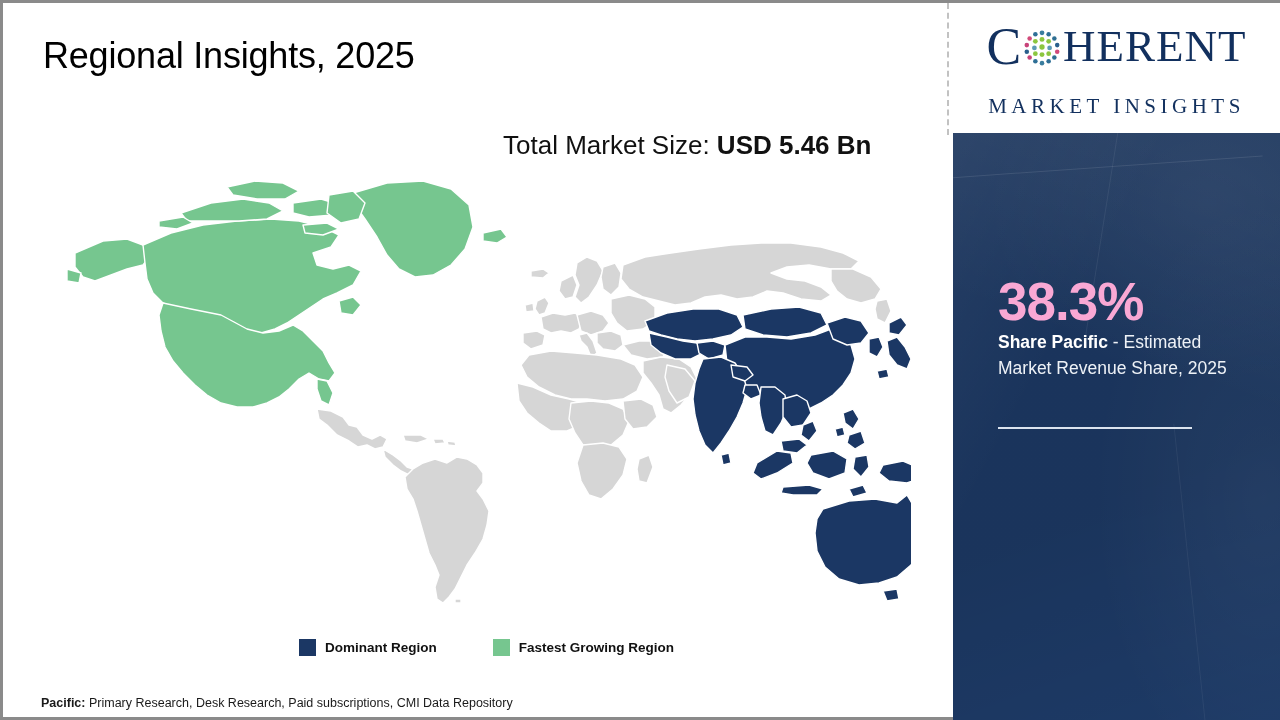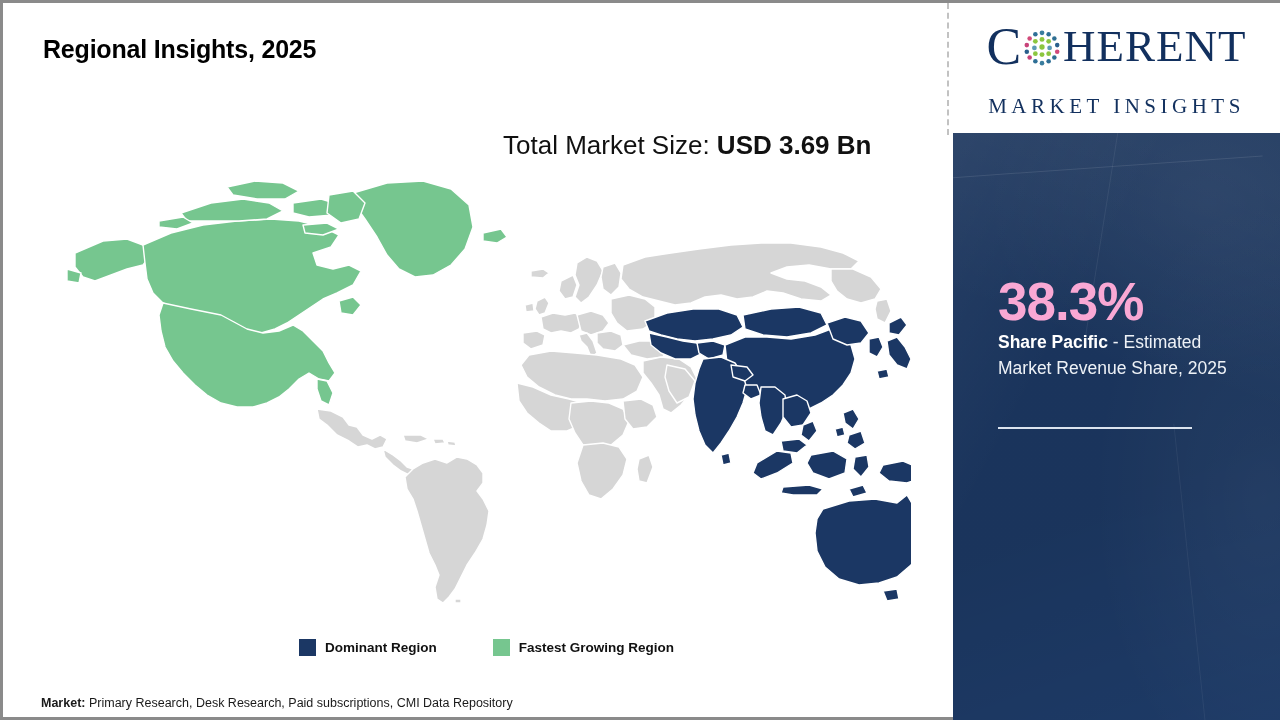--- a/index.html
+++ b/index.html
@@ -13,21 +13,21 @@
     position:relative;width:1280px;height:720px;
     background:#ffffff;
     box-sizing:border-box;
     border-left:3px solid #8a8a8a;
     border-top:3px solid #8a8a8a;
     border-bottom:3px solid #8a8a8a;
   }
   
   #title{
     position:absolute;left:40px;top:32px;
-    font-size:25px;font-weight:bold;color:#000000;
+    font-size:36px;font-weight:normal;color:#000000;
     letter-spacing:-0.2px;
   }
   
   #market-size{
     position:absolute;left:500px;top:124px;width:400px;
     font-size:26px;color:#111111;line-height:1.42;
   }
   #market-size .bold{font-weight:bold;}
   
   #map-wrap{
@@ -124,21 +124,21 @@
   }
 </style>
 </head>
 <body>
 
 <div id="page">
 
   <div id="title">Regional Insights, 2025</div>
 
   <div id="market-size">
-    <span>Total Market Size: </span><span class="bold">USD 3.69 Bn</span>
+    <span>Total Market Size: </span><span class="bold">USD 5.46 Bn</span>
   </div>
 
   <div id="map-wrap">
     <svg viewBox="0 0 880 440" xmlns="http://www.w3.org/2000/svg">
       <g stroke="#ffffff" stroke-width="1.4" stroke-linejoin="round">
 
         <g fill="#d6d6d6">
 
           <path d="M286 236 L300 238 L312 244 L318 252 L326 254 L332 262 L341 266 L349 262 L356 266 L352 274 L344 276 L336 272 L327 274 L318 268 L306 262 L296 252 L288 246 Z"></path>
 
@@ -291,21 +291,21 @@
       <span class="legend-swatch" style="background:#1b3764"></span>
       <span class="legend-label">Dominant Region</span>
     </div>
     <div class="legend-item">
       <span class="legend-swatch" style="background:#76c68f"></span>
       <span class="legend-label">Fastest Growing Region</span>
     </div>
   </div>
 
   <div id="source">
-    <span class="bold">Market:</span><span> Primary Research, Desk Research, Paid subscriptions, CMI Data Repository</span>
+    <span class="bold">Pacific:</span><span> Primary Research, Desk Research, Paid subscriptions, CMI Data Repository</span>
   </div>
 
   <div id="vdash"></div>
 
   <div id="logo-block">
     <div id="logo-top">
       <span class="c-letter">C</span>
       <span class="globe-o">
         <svg viewBox="0 0 40 40" xmlns="http://www.w3.org/2000/svg">
           <g>

